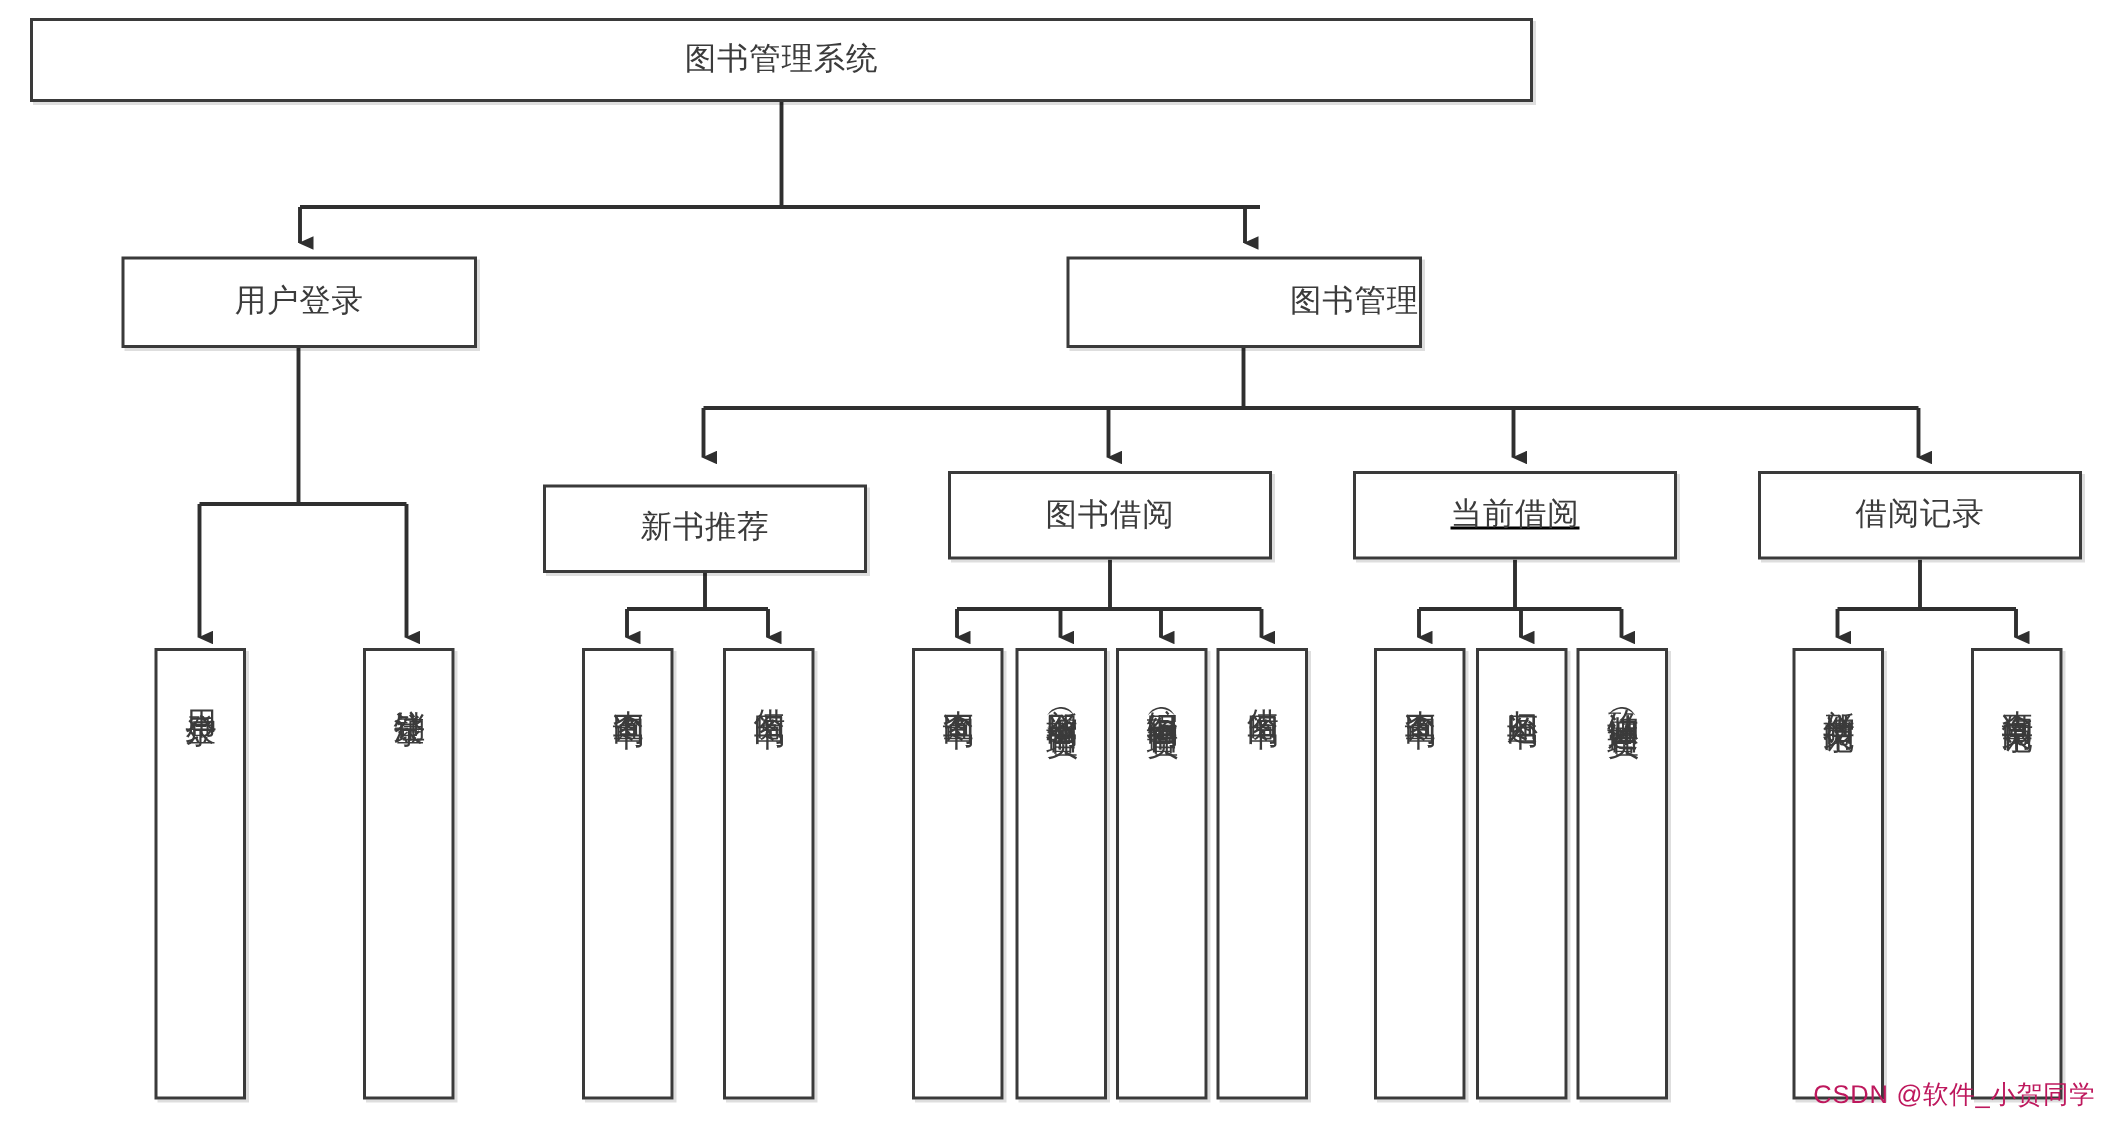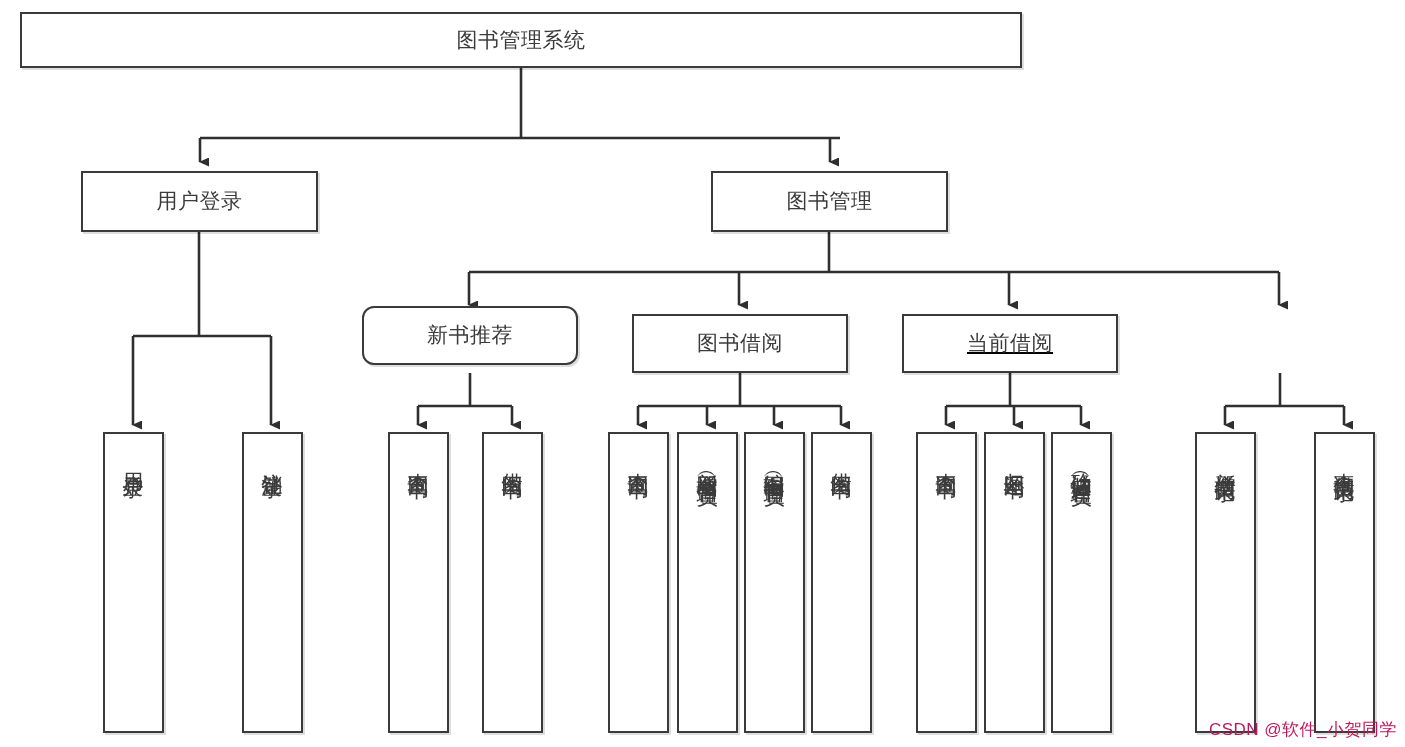--- a/index.html
+++ b/index.html
@@ -74,32 +74,35 @@
     </g>
   </svg>
 
   <div class="node" style="left:20px;top:12px;width:1002px;height:56px;">
     <span class="lbl">图书管理系统</span>
   </div>
 
   <div class="node" style="left:81px;top:171px;width:237px;height:61px;">
     <span class="lbl">用户登录</span>
   </div>
-  <div class="node" style="left:711px;top:171px;width:237px;height:61px;">
+  <div class="node" style="left:711px;top:171px;width:237px;height:61px;justify-content:flex-end;">
     <span class="lbl">图书管理</span>
   </div>
 
-  <div class="node" style="left:362px;top:306px;width:216px;height:59px;border-radius:12px;">
+  <div class="node" style="left:362px;top:323px;width:216px;height:59px;">
     <span class="lbl">新书推荐</span>
   </div>
   <div class="node" style="left:632px;top:314px;width:216px;height:59px;font-family:Liberation Serif, serif;">
     <span class="lbl">图书借阅</span>
   </div>
   <div class="node" style="left:902px;top:314px;width:216px;height:59px;text-decoration:underline;">
     <span class="lbl">当前借阅</span>
+  </div>
+  <div class="node" style="left:1172px;top:314px;width:216px;height:59px;">
+    <span class="lbl">借阅记录</span>
   </div>
 
   <div class="node vert" style="left:103px;top:432px;width:61px;height:301px;">
     <span class="lbl">用户登录</span>
   </div>
   <div class="node vert" style="left:242px;top:432px;width:61px;height:301px;">
     <span class="lbl">注销登录</span>
   </div>
 
   <div class="node vert" style="left:388px;top:432px;width:61px;height:301px;">

